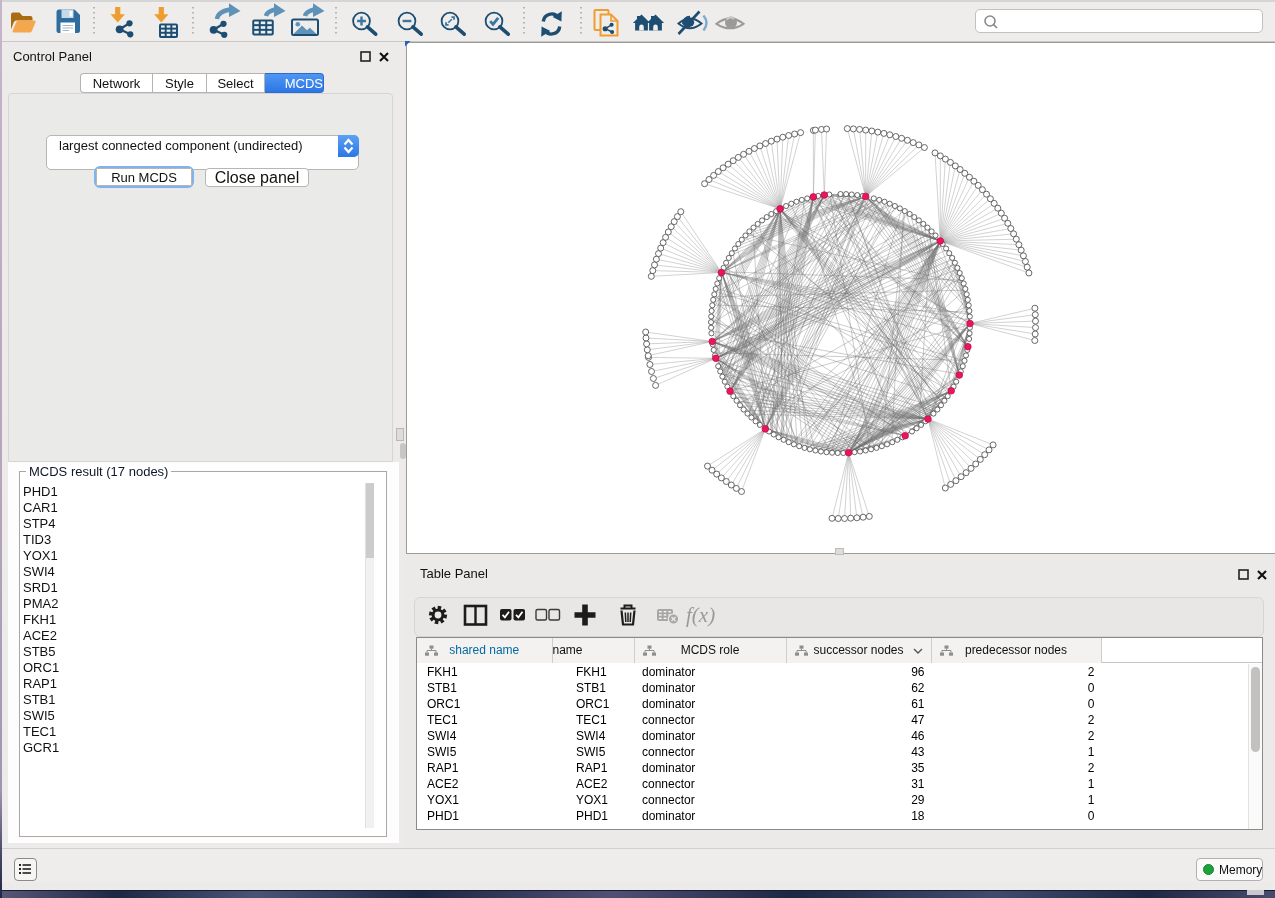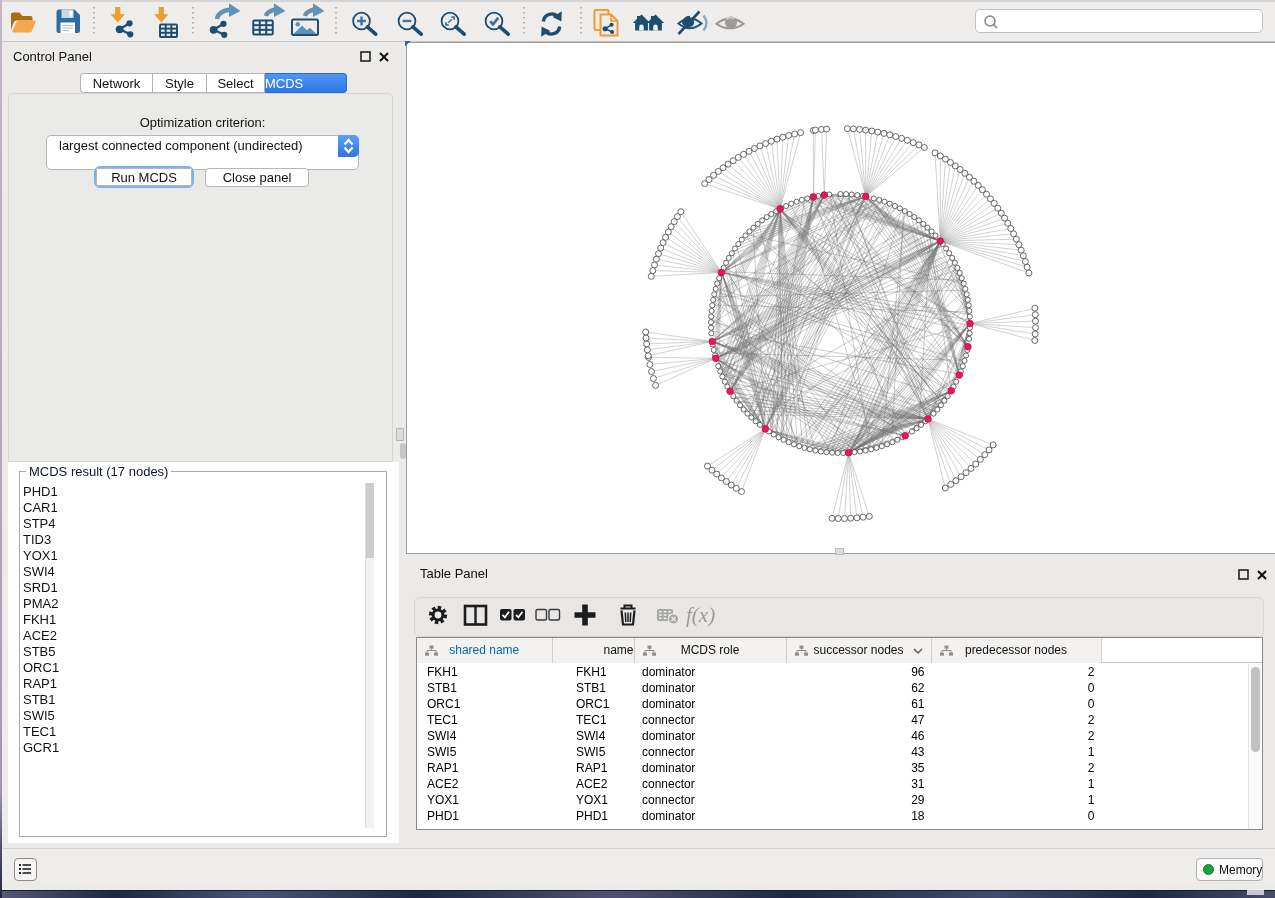--- a/index.html
+++ b/index.html
@@ -122,37 +122,36 @@
       <rect x="1" y="1" width="9" height="9" fill="none" stroke="#222" stroke-width="1.6"></rect>
     </svg>
   <svg class="abs" style="left:376px;top:8px" width="12" height="12" viewBox="0 0 12 12">
       <path d="M2 2 L10 10 M10 2 L2 10" stroke="#111" stroke-width="2.1"></path>
     </svg>
 
   <div class="abs" style="left:78px;top:30px;height:20px;display:flex;font-size:13px">
     <div style="width:72px;background:#fff;border:1px solid #b4b3b2;border-right:none;border-radius:4px 0 0 4px;text-align:center;line-height:19px;color:#111">Network</div>
     <div style="width:54px;background:#fff;border:1px solid #b4b3b2;border-right:none;text-align:center;line-height:19px;color:#111">Style</div>
     <div style="width:59px;background:#fff;border:1px solid #b4b3b2;text-align:center;line-height:19px;color:#111">Select</div>
-    <div style="width:82px;background:linear-gradient(#4f97f2,#2d76e6);border:1px solid #2a6bd0;border-left:none;border-radius:0 4px 4px 0;text-align:left;line-height:19px;color:#fff">MCDS</div>
+    <div style="width:59px;background:linear-gradient(#4f97f2,#2d76e6);border:1px solid #2a6bd0;border-left:none;border-radius:0 4px 4px 0;text-align:right;line-height:19px;color:#fff">MCDS</div>
   </div>
 
   <div class="abs" style="left:6px;top:50px;width:385px;height:369px;background:#eaeae9;border:1px solid #d6d5d4;border-radius:4px 4px 0 0"></div>
-  <div class="abs" style="left:0;top:72px;width:397px;text-align:center;font-size:13px;color:#111"><span style="margin-left:4px">Optimization criterion:</span></div>
 
   <div class="abs" style="left:44px;top:92px;width:313px;height:35px;background:#fff;border:1px solid #b7b6b5;border-radius:5px;font-size:13px;color:#111;line-height:20px"><span style="margin-left:12px">largest connected component (undirected)</span></div>
   <div class="abs" style="left:336px;top:92px;width:21px;height:22px;background:linear-gradient(#5ca1f4,#2d76e6);border-radius:0 5px 5px 0">
     <svg width="21" height="22" viewBox="0 0 21 22">
         <path d="M6.5 9.5 L10.5 5 L14.5 9.5" fill="none" stroke="#fff" stroke-width="2.2"></path>
         <path d="M6.5 12.5 L10.5 17 L14.5 12.5" fill="none" stroke="#fff" stroke-width="2.2"></path>
       </svg>
   </div>
 
   <div class="abs" style="left:92px;top:123px;width:100px;height:22px;border:2px solid #7eb3ef;border-radius:6px;background:#fff"></div>
   <div class="abs" style="left:94px;top:125px;width:96px;height:18px;border:1px solid #b7b6b5;border-radius:0;background:#fff;text-align:center;font-size:13px;line-height:17px;color:#111">Run MCDS</div>
-  <div class="abs" style="left:203px;top:125px;width:104px;height:19px;border:1px solid #b7b6b5;border-radius:4px;background:#fff;text-align:center;font-size:13px;line-height:18px;color:#111">Close panel</div>
+  <div class="abs" style="left:203px;top:125px;width:104px;height:19px;border:1px solid #b7b6b5;border-radius:4px;background:#fff;text-align:center;font-size:16px;line-height:18px;color:#111">Close panel</div>
 
   <div class="abs" style="left:6px;top:419px;width:391px;height:381px;background:#fdfdfd"></div>
 
   <div class="abs" style="left:17px;top:428px;width:368px;height:366px;border:1px solid #a9a8a7;background:#fff"></div>
   <div class="abs" style="left:24px;top:421px;background:#fff;padding:0 3px;font-size:13px;color:#0f172a">MCDS result (17 nodes)</div>
 
   <div class="abs" style="left:363px;top:440px;width:9px;height:345px;background:#f1f1f1;border-left:1px solid #e0e0e0"></div>
   <div class="abs" style="left:364px;top:440px;width:8px;height:75px;background:#cccccc"></div>
   <div class="abs" style="left:21px;top:441px;font-size:13px;line-height:16px;color:#111">
       <div>PHD1</div>
@@ -506,21 +505,21 @@
   <div class="abs" style="left:10px;top:82px;width:847px;height:193px;background:#fff;border:1px solid #8b8a89">
     <div class="abs" style="left:0;top:0;width:845px;height:25px;border-bottom:1px solid #c6c5c4">
         <div style="position:absolute;left:0px;top:0;width:135.5px;height:25px;border-right:1px solid #cfcecd;background:#f3f2f1;font-size:12px;color:#0369a1;text-align:center;line-height:25px"><svg width="13" height="12" viewBox="0 0 13 12" style="position:absolute;top:7px;left:8px">
             <g fill="#8f8e8d">
               <rect x="4.5" y="0.5" width="4" height="3.2"></rect>
               <rect x="0" y="7.5" width="4" height="3.2"></rect>
               <rect x="9" y="7.5" width="4" height="3.2"></rect>
             </g>
             <path d="M6.5 3.7 V5.5 M2 7.5 V5.5 H11 V7.5" fill="none" stroke="#8f8e8d" stroke-width="1"></path>
           </svg>shared name</div>
-        <div style="position:absolute;left:135.5px;top:0;width:82.0px;height:25px;border-right:1px solid #cfcecd;background:#f3f2f1;font-size:12px;color:#111;text-align:right;line-height:25px">name</div>
+        <div style="position:absolute;left:135.5px;top:0;width:82.0px;height:25px;border-right:1px solid #cfcecd;background:#f3f2f1;font-size:12px;color:#111;text-align:left;line-height:25px">name</div>
         <div style="position:absolute;left:217.5px;top:0;width:152.0px;height:25px;border-right:1px solid #cfcecd;background:#f3f2f1;font-size:12px;color:#111;text-align:center;line-height:25px"><svg width="13" height="12" viewBox="0 0 13 12" style="position:absolute;top:7px;left:8px">
             <g fill="#8f8e8d">
               <rect x="4.5" y="0.5" width="4" height="3.2"></rect>
               <rect x="0" y="7.5" width="4" height="3.2"></rect>
               <rect x="9" y="7.5" width="4" height="3.2"></rect>
             </g>
             <path d="M6.5 3.7 V5.5 M2 7.5 V5.5 H11 V7.5" fill="none" stroke="#8f8e8d" stroke-width="1"></path>
           </svg>MCDS role</div>
         <div style="position:absolute;left:369.5px;top:0;width:145.0px;height:25px;border-right:1px solid #cfcecd;background:#f3f2f1;font-size:12px;color:#111;text-align:center;line-height:25px"><svg width="13" height="12" viewBox="0 0 13 12" style="position:absolute;top:7px;left:8px">
             <g fill="#8f8e8d">

